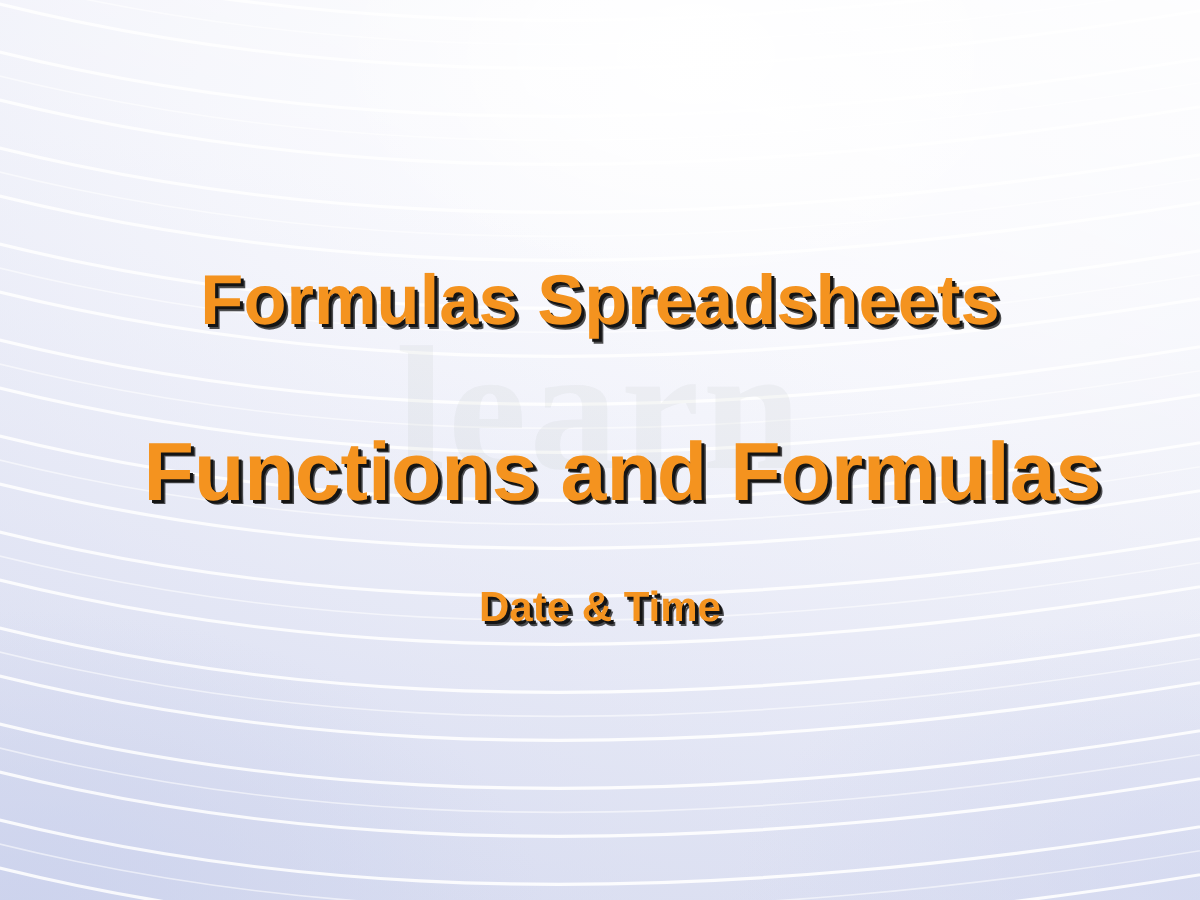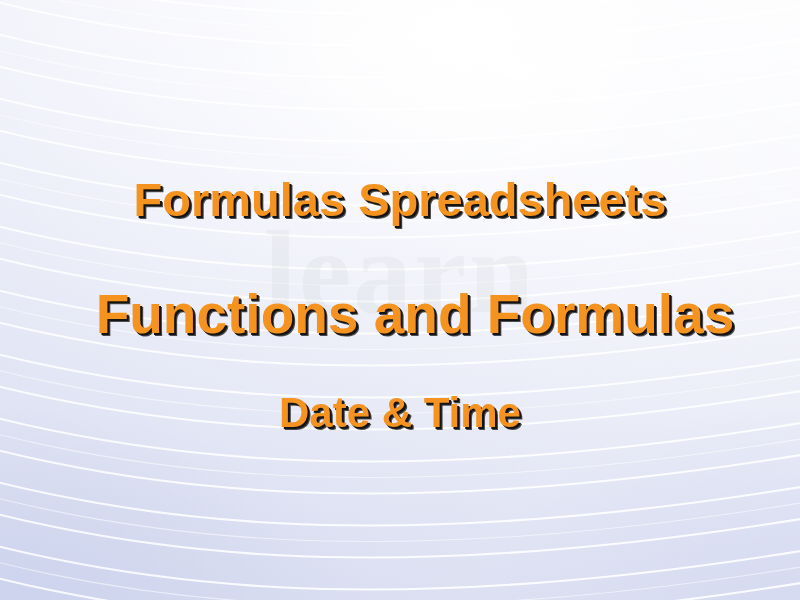--- a/index.html
+++ b/index.html
@@ -94,21 +94,21 @@
     font-weight: bold;
     white-space: nowrap;
     text-shadow:
       2px 2px 0 #141414,
       3px 3px 0 rgba(20,20,20,0.75);
     -webkit-font-smoothing: antialiased;
   }
 
   .tline-1 { top: 172px; font-size: 47px; letter-spacing: 0px; }
   .tline-2 { top: 282px; font-size: 55px; letter-spacing: 0px; margin-left: 30px; }
-  .tline-3 { top: 389px; font-size: 42px; letter-spacing: 0px; }
+  .tline-3 { top: 389px; font-size: 28px; letter-spacing: 0px; }
 </style>
 </head>
 <body>
 
 <div id="slide">
 
   <div class="bg-base"></div>
   <div class="bg-tint"></div>
   <div class="bg-corner-bl"></div>
   <div class="bg-corner-br"></div>

